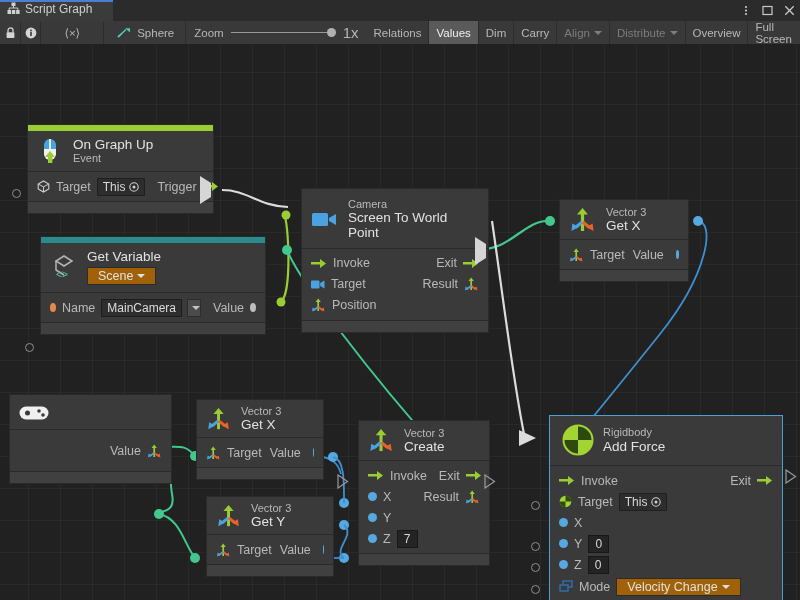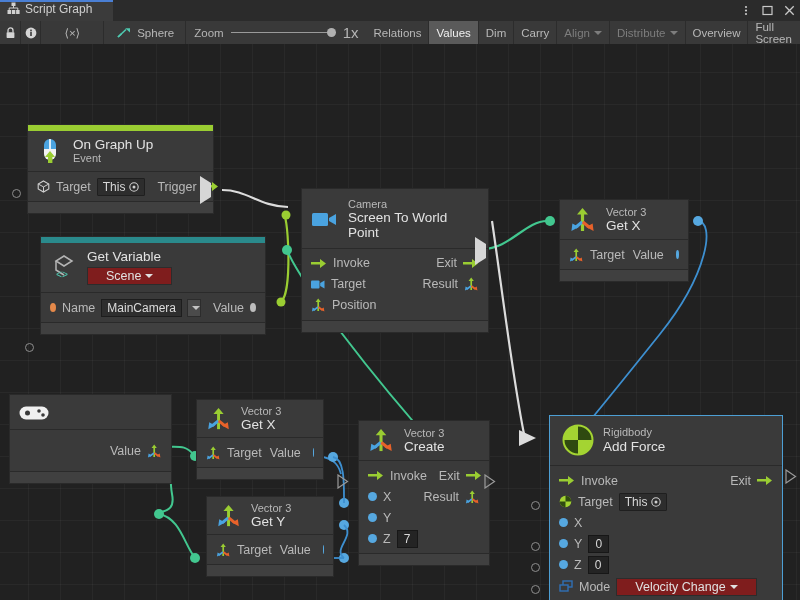--- a/index.html
+++ b/index.html
@@ -59,22 +59,22 @@
   .row{display:flex;align-items:center;height:21px;padding:0 9px;gap:6px;}
   .row .spacer{flex:1 1 auto;}
   .plabel{font-size:12.5px;color:#b9b9b9;}
   .node.selected{border:1px solid #4d9fd4;}
 
   
   .chip{background:#2d2d2d;border:1px solid #1f1f1f;border-radius:1px;color:#d8d8d8;
         font-size:12px;padding:1px 5px;display:inline-flex;align-items:center;gap:4px;}
   .chip-num{background:#242424;border:1px solid #171717;color:#d8d8d8;font-size:12px;
         padding:1px 5px;min-width:9px;text-align:center;}
-  .chip-dd{background:#7f1d1d;border:1px solid #2c2c2c;color:#e0e0e0;font-size:12.5px;
-        padding:1px 18px;display:inline-flex;align-items:center;}
+  .chip-dd{background:#a16207;border:1px solid #2c2c2c;color:#e0e0e0;font-size:12.5px;
+        padding:1px 10px;display:inline-flex;align-items:center;}
   .chip-dd-dark{background:#2e2e2e;border:1px solid #1d1d1d;color:#dcdcdc;font-size:12px;
         padding:1px 5px;display:inline-flex;align-items:center;}
   .dd-btn{background:#4b4b4b;border:1px solid #2c2c2c;width:18px;height:16px;
         display:inline-flex;align-items:center;justify-content:center;margin-left:-1px;}
 
   
   .dot{width:9px;height:9px;border-radius:50%;display:inline-block;}
   .dot-blue{background:#56a8e0;}
   .dot-grey{background:#bdbdbd;}
   .dot-orange{background:#e5894a;}

